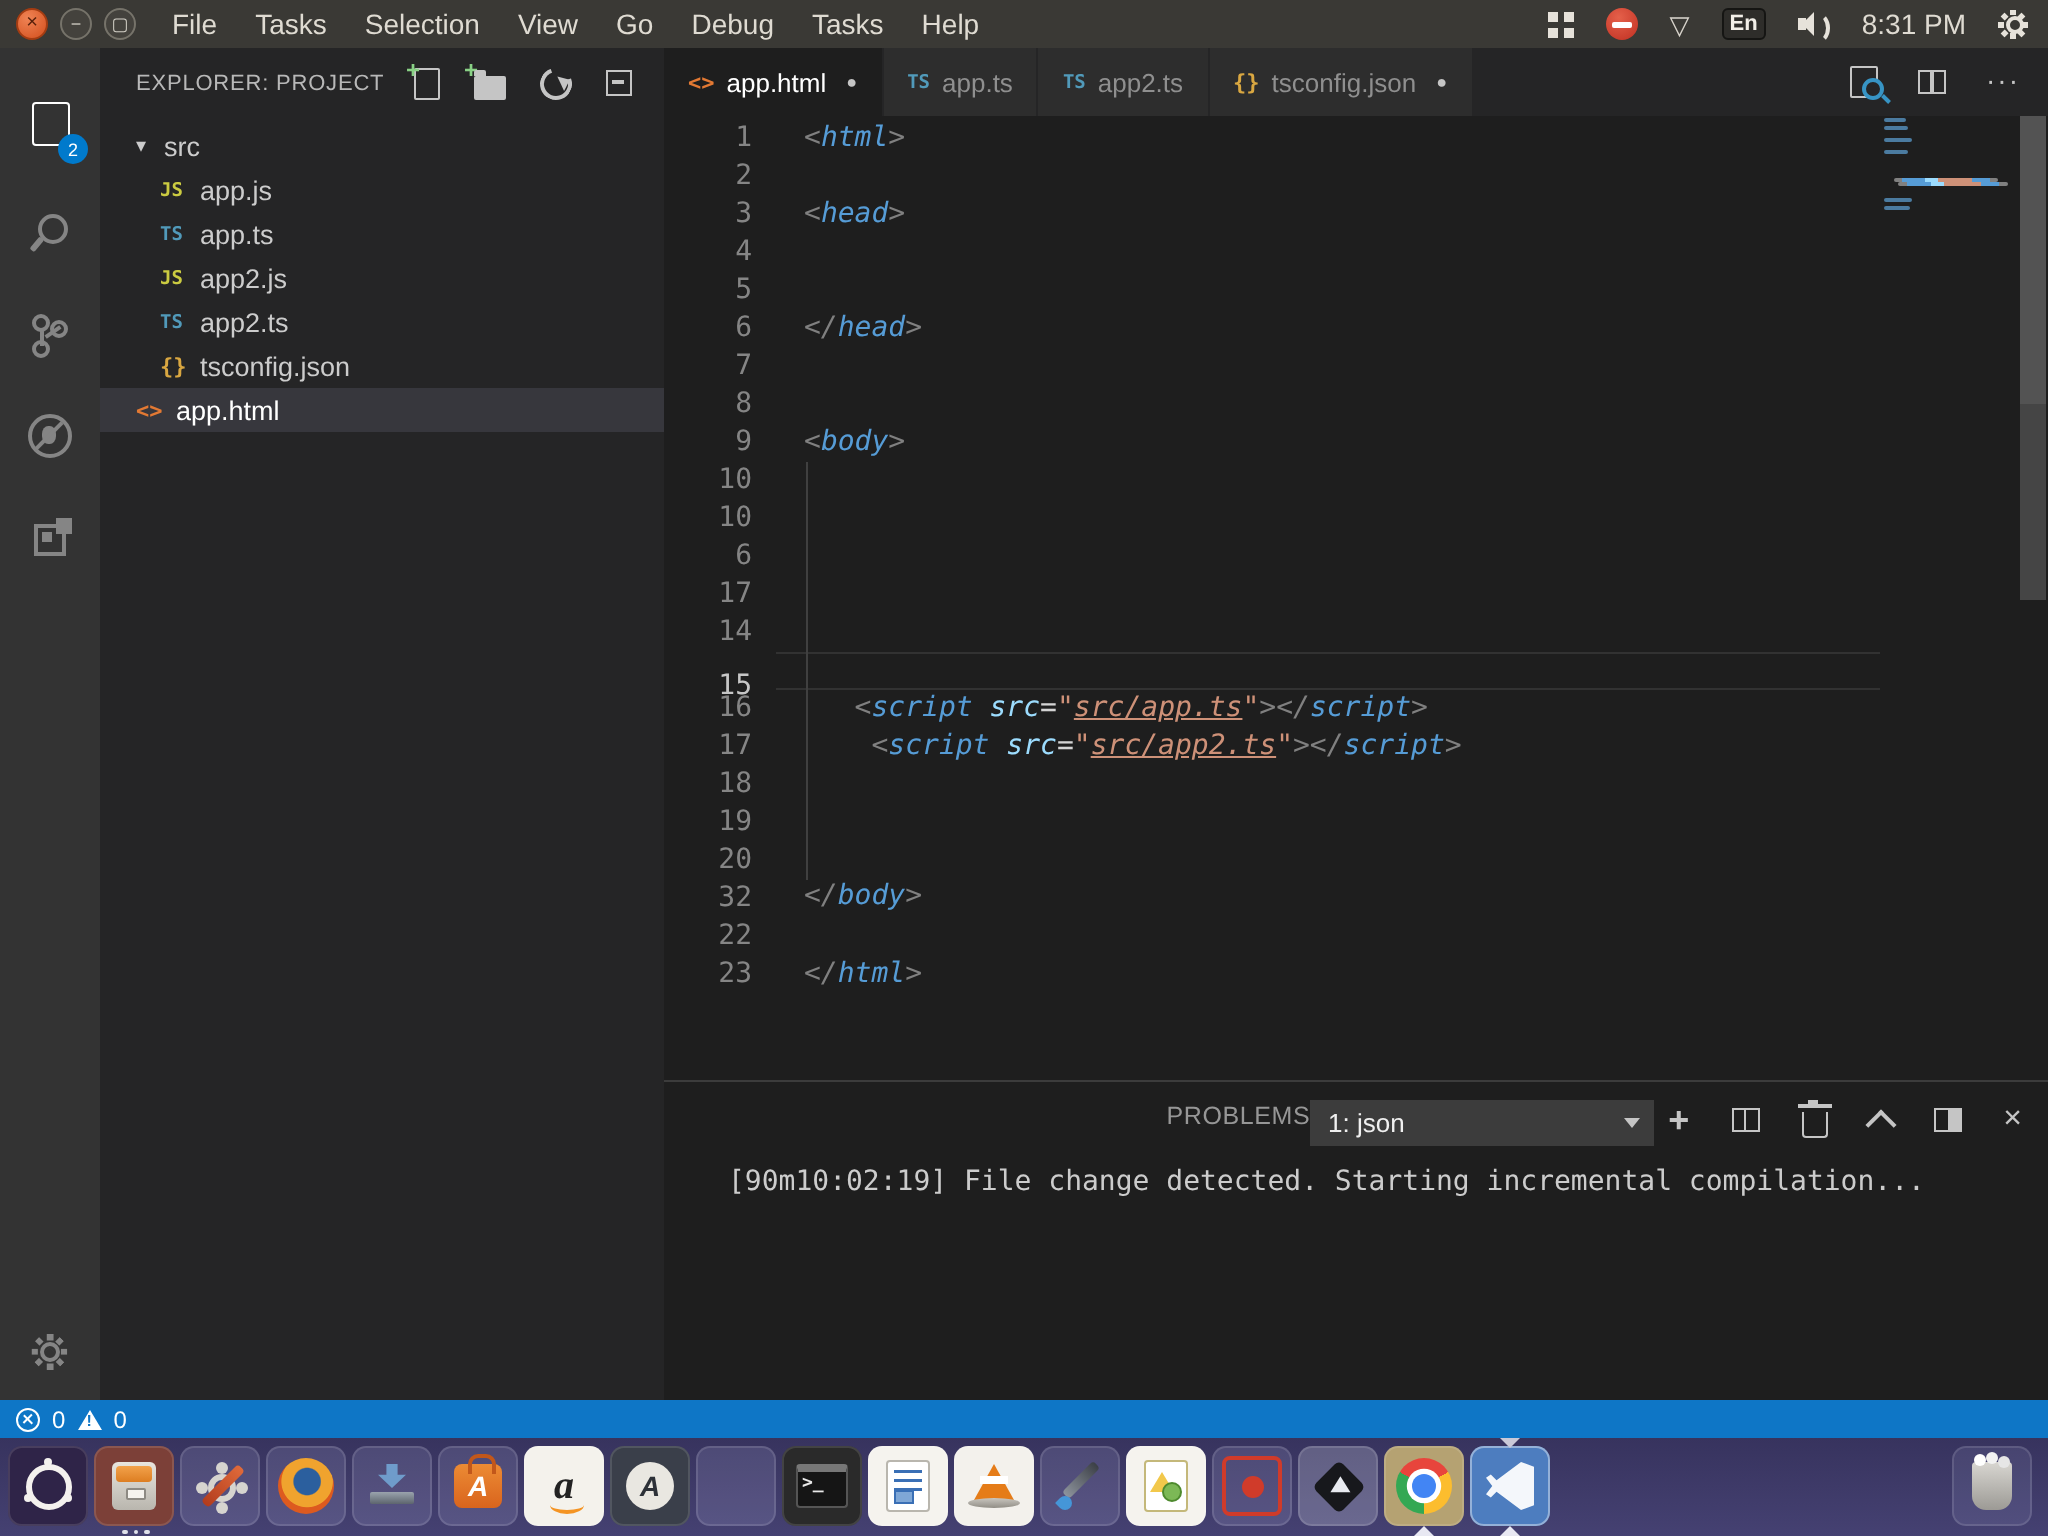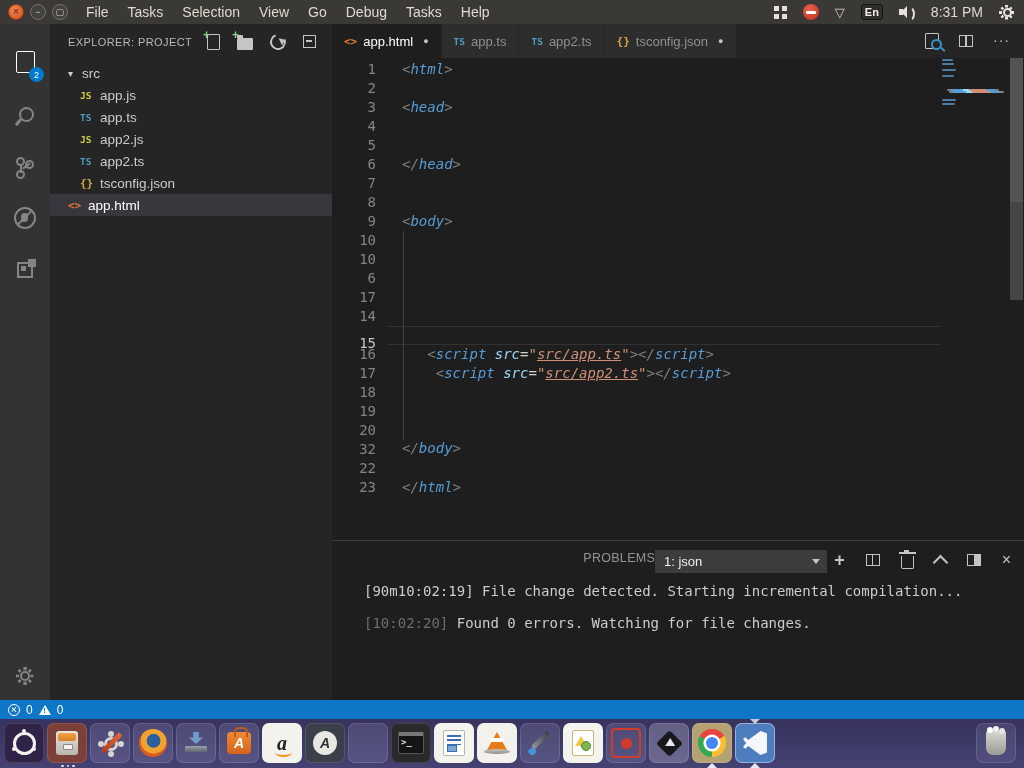--- a/index.html
+++ b/index.html
@@ -464,21 +464,21 @@
         </div>
         <div class="pan-actions">
           <span class="pi-plus">+</span>
           <span class="pi-split"></span>
           <span class="pi-trash"></span>
           <span class="pi-chevup"></span>
           <span class="pi-max"></span>
           <span class="pi-close">×</span>
         </div>
       </div>
-      <div class="pan-body"><div class="tline"><span>[90m10:02:19] File change detected. Starting incremental compilation...</span></div><div class="tline">&nbsp;</div><div class="tline"><span class="tl-dim">[10:02:20]</span><span> Found 0 errors. Watching for file changes.</span></div></div>
+      <div class="pan-body"><div class="tline"><span>[90m10:02:19] File change detected. Starting incremental compilation...</span></div><div class="tline">&nbsp;</div></div>
     </div>
   </div>
 
   <div class="statusbar">
     <div class="st-left">
       <span class="s-err"></span>
       <span>0</span>
       <span class="s-warn"></span>
       <span>0</span>
     </div>

